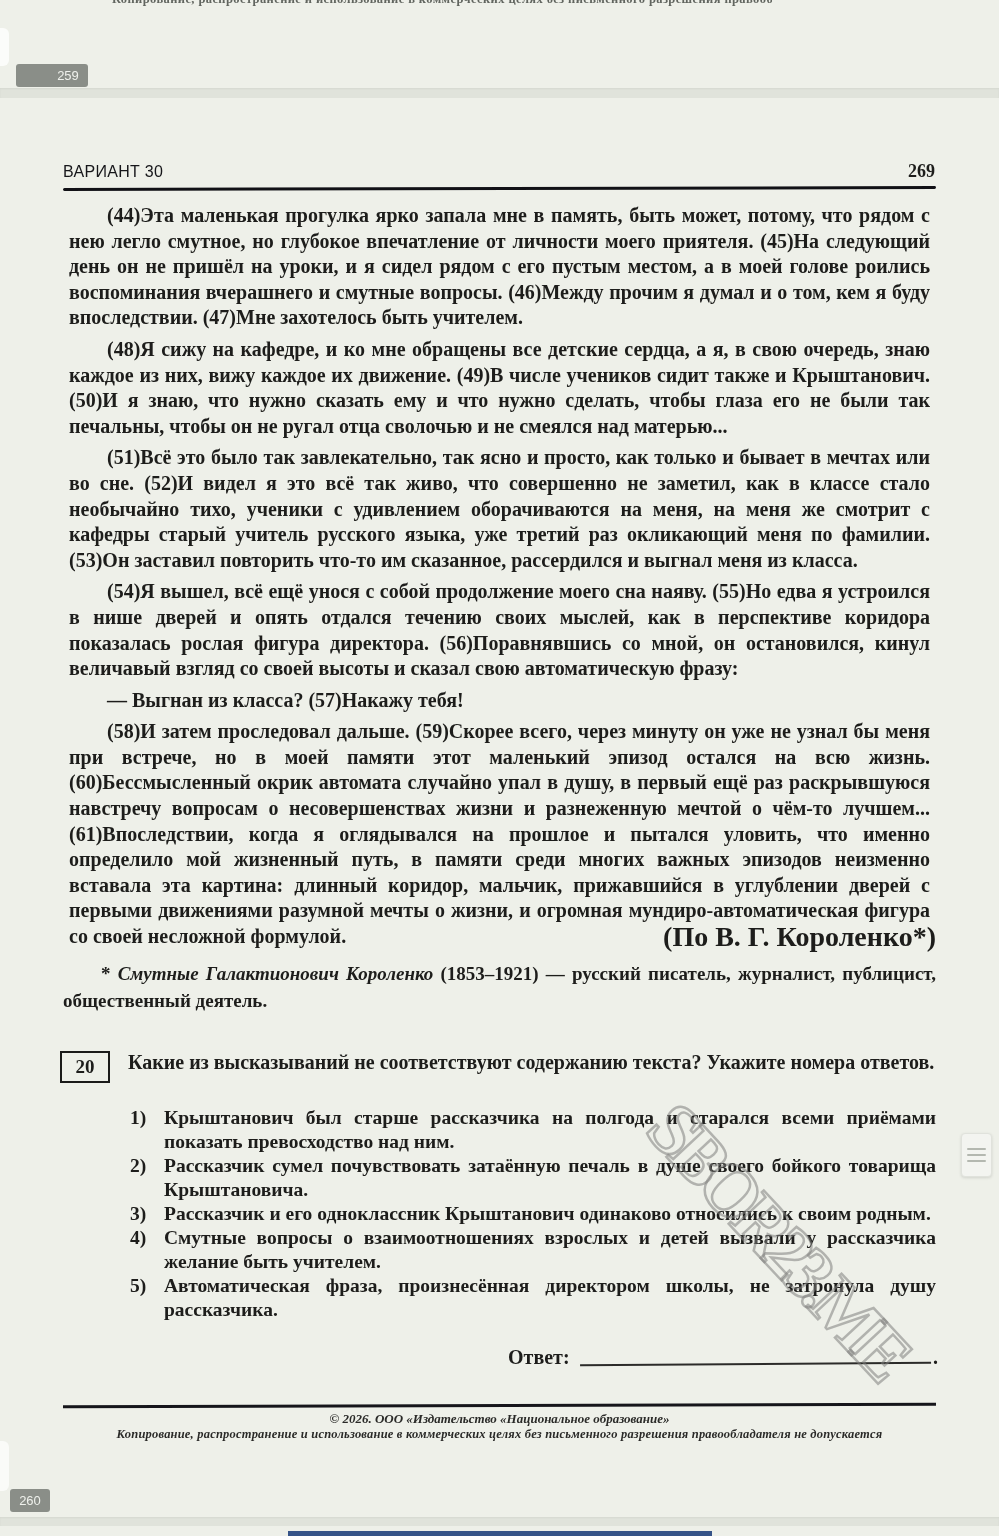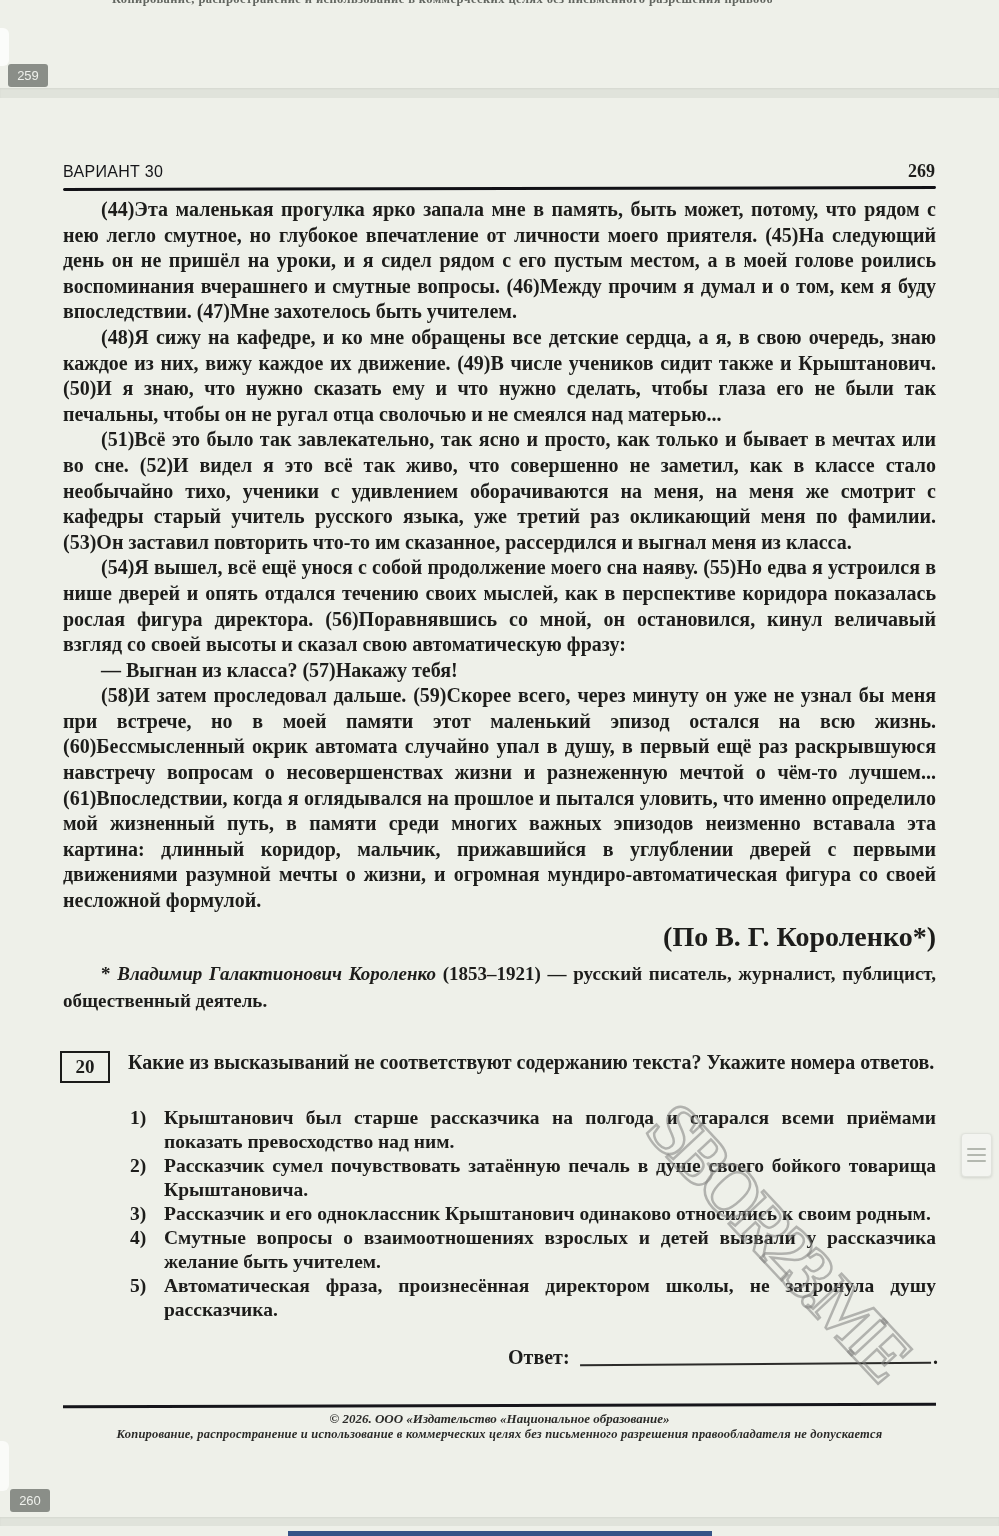--- a/index.html
+++ b/index.html
@@ -12,42 +12,42 @@
   .clip-top { position:absolute; left:112px; top:0; width:660px; height:8px; overflow:hidden; opacity:.8; filter:blur(.3px); }
   .clip-top span { position:absolute; left:0; top:-8px; white-space:nowrap; font-size:12.5px; font-weight:700; color:#3e433d; letter-spacing:.4px; }
   .corner { position:absolute; left:0; background:#fbfcfa; border-radius:0 6px 6px 0; }
   .corner.top { top:28px; width:9px; height:38px; }
   .corner.bottom { top:1441px; width:9px; height:50px; opacity:.9; }
   .badge {
     position:absolute; width:40px; height:23px; background:#8a8e88; color:#eff1ec;
     font-family:"Liberation Sans", sans-serif; font-size:13px; border-radius:3px;
     display:flex; align-items:center; justify-content:center;
   }
-  .badge.top { left:8px; top:64px; }
+  .badge.top { left:16px; top:64px;padding-left:32px; }
   .badge.bottom { left:10px; top:1489px; }
   .sep { position:absolute; left:0; width:100%; background:#e0e3db; box-shadow: inset 0 1px 2px rgba(0,0,0,.05); }
   .sep.top { top:88px; height:10px; }
   .sep.bottom { top:1517px; height:9px; }
   .menu-btn {
     position:absolute; left:961px; top:1133px; width:31px; height:44px;
     background:#f3f4f0; border:1px solid #e0e2dc; border-radius:4px;
     box-shadow:0 1px 3px rgba(0,0,0,.12);
     display:flex; flex-direction:column; justify-content:center; gap:4px; padding:0 5px; box-sizing:border-box;
   }
   .menu-btn i { display:block; height:2px; background:#b4b8b0; border-radius:1px; }
   .next-page-edge { position:absolute; left:288px; top:1531px; width:424px; height:5px; background:#26477f; opacity:.92; }
 
   
   .variant-title { position:absolute; left:63px; top:163px; font-family:"Liberation Sans", sans-serif; font-weight:400; font-size:16px; letter-spacing:.3px; color:#16161a; }
   .page-number  { position:absolute; right:64px; top:161px; font-weight:700; font-size:18px; }
   .header-rule  { position:absolute; left:63px; top:187px; width:873px; height:3px; background:#111116; border-radius:2px; transform:rotate(-.12deg); }
 
   
   .body-text { position:absolute; left:63px; top:197px; width:873px; font-size:20px; line-height:25.6px; font-weight:700; text-align:justify; }
-  .body-text p { margin:0; text-indent:38px; }
+  .body-text p { margin:6px; text-indent:38px; }
   .attribution { position:absolute; left:63px; top:921px; width:873px; text-align:right; font-weight:700; font-size:28px; }
   .footnote { position:absolute; left:63px; top:961px; width:873px; font-size:19px; line-height:26.5px; font-weight:700; text-indent:38px; text-align:justify; }
   .footnote .fn-author { font-style:italic; }
 
   
   .task-box {
     position:absolute; left:60px; top:1051px; width:46px; height:28px; border:2.5px solid #1b1b1a;
     display:flex; align-items:center; justify-content:center; font-weight:700; font-size:19px; background:transparent;
   }
   .question { position:absolute; left:128px; top:1049px; width:810px; font-size:20px; line-height:27px; font-weight:700; text-align:justify; }
@@ -93,21 +93,21 @@
     <p>(48)Я сижу на кафедре, и ко мне обращены все детские сердца, а я, в свою очередь, знаю каждое из них, вижу каждое их движение. (49)В числе учеников сидит также и Крыштанович. (50)И я знаю, что нужно сказать ему и что нужно сделать, чтобы глаза его не были так печальны, чтобы он не ругал отца сволочью и не смеялся над матерью...</p>
     <p>(51)Всё это было так завлекательно, так ясно и просто, как только и бывает в мечтах или во сне. (52)И видел я это всё так живо, что совершенно не заметил, как в классе стало необычайно тихо, ученики с удивлением оборачиваются на меня, на меня же смотрит с кафедры старый учитель русского языка, уже третий раз окликающий меня по фамилии. (53)Он заставил повторить что-то им сказанное, рассердился и выгнал меня из класса.</p>
     <p>(54)Я вышел, всё ещё унося с собой продолжение моего сна наяву. (55)Но едва я устроился в нише дверей и опять отдался течению своих мыслей, как в перспективе коридора показалась рослая фигура директора. (56)Поравнявшись со мной, он остановился, кинул величавый взгляд со своей высоты и сказал свою автоматическую фразу:</p>
     <p>— Выгнан из класса? (57)Накажу тебя!</p>
     <p>(58)И затем проследовал дальше. (59)Скорее всего, через минуту он уже не узнал бы меня при встрече, но в моей памяти этот маленький эпизод остался на всю жизнь. (60)Бессмысленный окрик автомата случайно упал в душу, в первый ещё раз раскрывшуюся навстречу вопросам о несовершенствах жизни и разнеженную мечтой о чём-то лучшем... (61)Впоследствии, когда я оглядывался на прошлое и пытался уловить, что именно определило мой жизненный путь, в памяти среди многих важных эпизодов неизменно вставала эта картина: длинный коридор, мальчик, прижавшийся в углублении дверей с первыми движениями разумной мечты о жизни, и огромная мундиро-автоматическая фигура со своей несложной формулой.</p>
   </div>
 
   <div class="attribution">(По В. Г. Короленко*)</div>
 
   <div class="footnote">
-    <span>* </span><span class="fn-author">Владимир Галактионович Короленко</span><span> (1853–1921) — русский писатель, журналист, публицист, общественный деятель.</span>
+    <span>* </span><span class="fn-author">Смутные Галактионович Короленко</span><span> (1853–1921) — русский писатель, журналист, публицист, общественный деятель.</span>
   </div>
 
   <div class="task-box">
     <span>20</span>
   </div>
   <div class="question">
     <span>Какие из высказываний </span><b>не соответствуют</b><span> содержанию текста? Укажите номера ответов.</span>
   </div>
 
   <div class="options">

